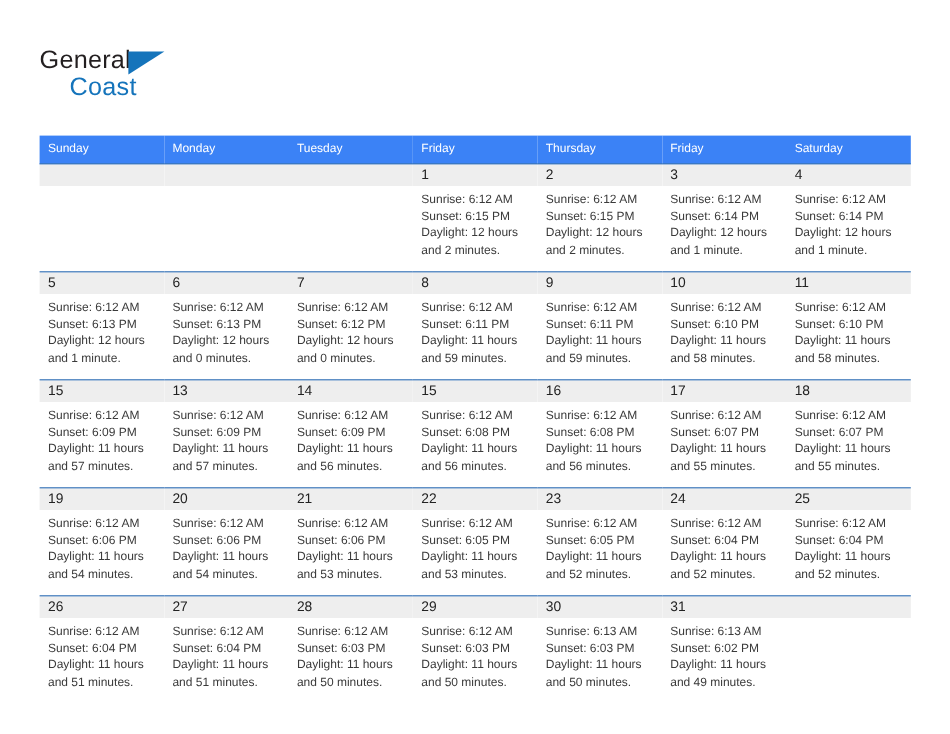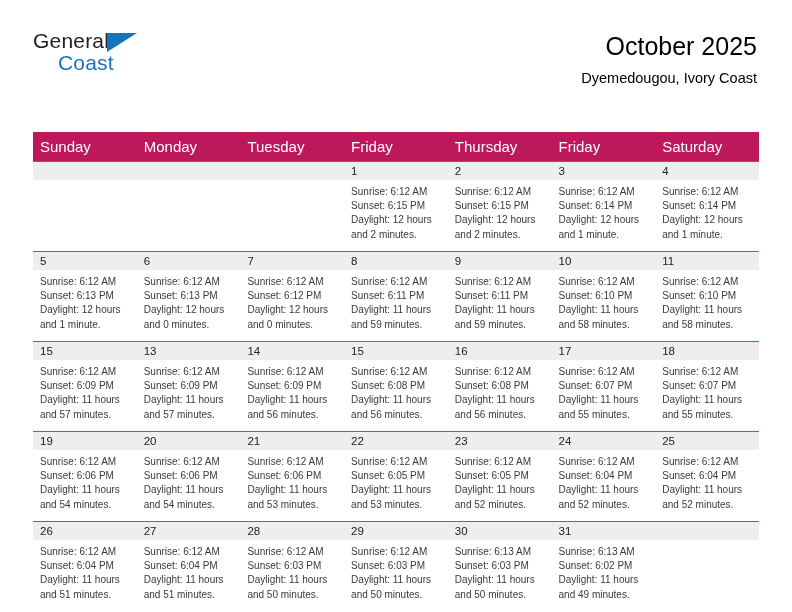--- a/index.html
+++ b/index.html
@@ -21,21 +21,22 @@
     box-sizing: border-box;
   }
 
   
   .top {
     display: flex;
     justify-content: space-between;
     align-items: flex-start;
     padding: 30px 35px 0 33px;
     box-sizing: border-box;
-    height: 132px;
+    height: 103px;
+    margin-top: 10px;
   }
   .logo {
     position: relative;
     width: 120px;
     height: 52px;
     line-height: 1;
   }
   .logo-general {
     font-size: 21px;
     color: #231f20;
@@ -78,23 +79,23 @@
   }
 
   
   .cal {
     width: 726px;
     margin: 0 auto;
     border-collapse: collapse;
     table-layout: fixed;
   }
   .cal th {
-    background: #be185d;
+    background: #3b82f6;
     color: #ffffff;
-    font-size: 15px;
+    font-size: 10px;
     font-weight: normal;
     text-align: left;
     padding: 6px 0 6px 7px;
     height: 21px;
     box-sizing: border-box;
   }
   .cal td {
     vertical-align: top;
     padding: 0;
     border-top: 1px solid #3a76b8;
@@ -128,24 +129,20 @@
 </head>
 <body>
 
 <div class="page">
 
   <div class="top">
     <div class="logo">
       <span class="logo-general">General</span>
       <span class="logo-tri"></span>
       <span class="logo-blue">Coast</span>
-    </div>
-    <div class="titles">
-      <h1 class="cal-title">October 2025</h1>
-      <h2 class="cal-sub">Dyemedougou, Ivory Coast</h2>
     </div>
   </div>
 
   <table class="cal">
     <thead>
       <tr>
         <th>Sunday</th>
         <th>Monday</th>
         <th>Tuesday</th>
         <th>Friday</th>

